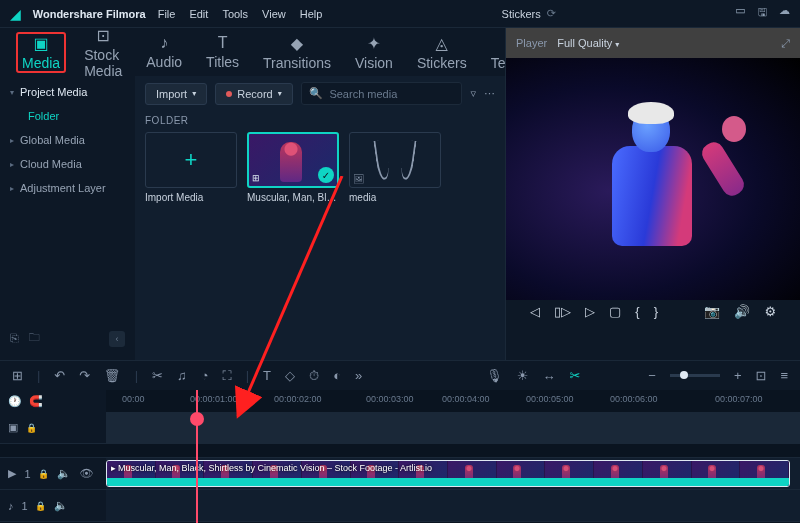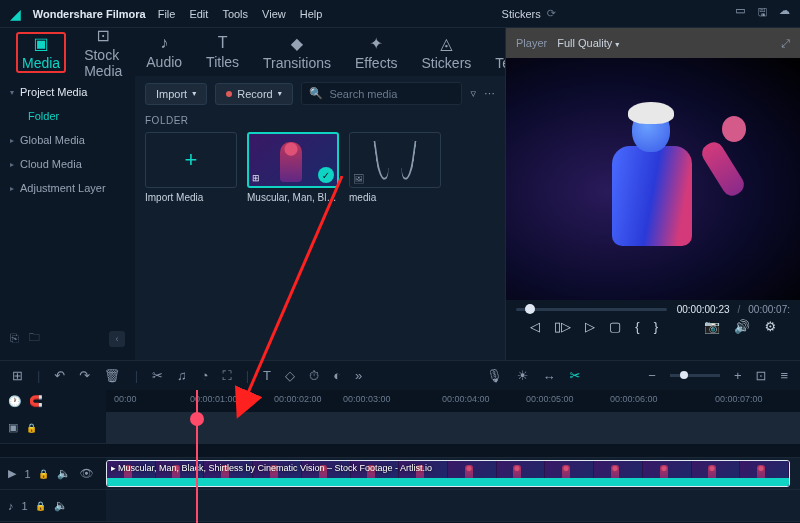--- a/index.html
+++ b/index.html
@@ -125,21 +125,21 @@
       <div class="navitem">
           <span class="ic">T</span>
           <span class="lbl">Titles</span>
         </div>
       <div class="navitem">
           <span class="ic">◆</span>
           <span class="lbl">Transitions</span>
         </div>
       <div class="navitem">
           <span class="ic">✦</span>
-          <span class="lbl">Effects</span>
+          <span class="lbl">Vision</span>
         </div>
       <div class="navitem">
           <span class="ic">◬</span>
           <span class="lbl">Stickers</span>
         </div>
       <div class="navitem">
           <span class="ic">▤</span>
           <span class="lbl">Templates</span>
         </div>
     </div>
@@ -227,30 +227,20 @@
     <div class="preview">
       <div class="man">
         <div class="body"></div>
           <div class="armR"></div>
           <div class="handR"></div>
           <div class="head"></div>
           <div class="hat"></div>
       </div>
     </div>
     <div class="pctrl">
-      <div class="seek">
-        <div class="seekbar">
-            <div class="seekdot"></div>
-          </div>
-        <div class="times">
-          <span style="color:#dfe8f2">00:00:00:23</span>
-          <span style="color:#5a6b80">/</span>
-          <span style="color:#8a98ac">00:00:07:</span>
-        </div>
-      </div>
       <div class="pbuttons">
         <span>◁</span>
         <span>▯▷</span>
         <span>▷</span>
         <span>▢</span>
         <span>{</span>
         <span>}</span>
         <span style="width:18px"></span>
         <span>📷</span>
         <span>🔊</span>
@@ -291,24 +281,24 @@
   <span>⊡</span>
   <span>≡</span>
 </div>
 
 <div class="timeline">
   <div style="position:absolute;left:0;top:0;width:106px;height:22px;display:flex;align-items:center;gap:8px;padding:0 8px;color:#8a98ac;background:#0d1826">
     <span>🕐</span>
     <span>🧲</span>
   </div>
   <div class="ruler">
-    <span style="left:114px">00:00</span>
+    <span style="left:122px">00:00</span>
     <span style="left:190px">00:00:01:00</span>
     <span style="left:274px">00:00:02:00</span>
-    <span style="left:343px">00:00:03:00</span>
+    <span style="left:366px">00:00:03:00</span>
     <span style="left:442px">00:00:04:00</span>
     <span style="left:526px">00:00:05:00</span>
     <span style="left:610px">00:00:06:00</span>
     <span style="left:715px">00:00:07:00</span>
   </div>
   <div class="trackarea">
 
     <div class="trhead" style="top:0">
         <span>▣</span>
         <span class="lockicon">🔒</span>

